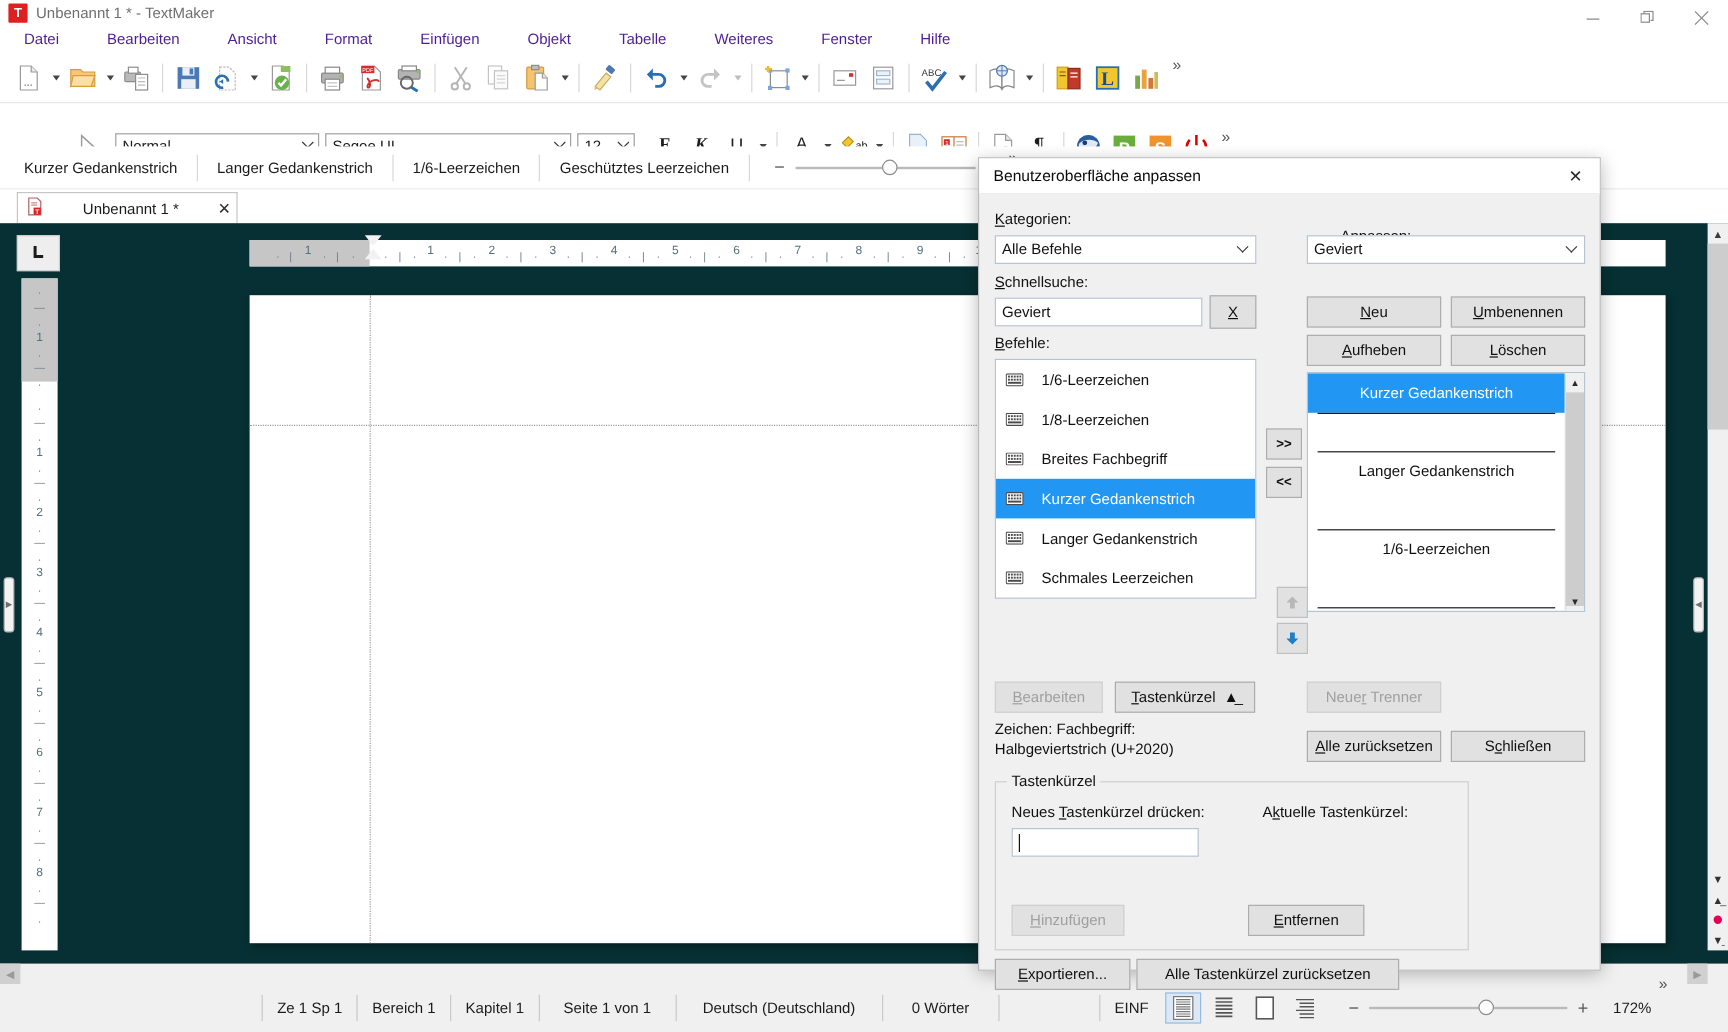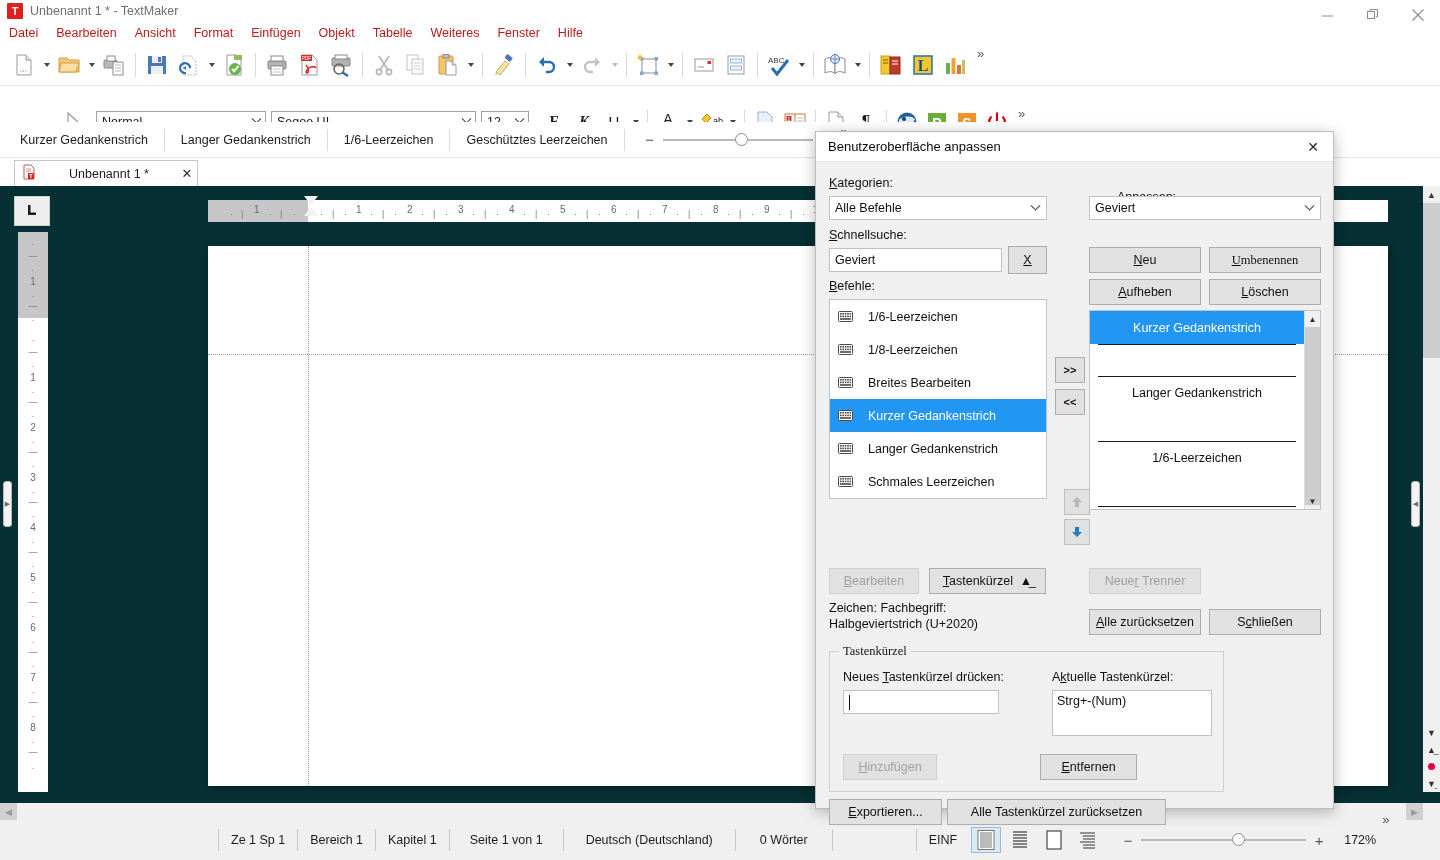--- a/index.html
+++ b/index.html
@@ -33,21 +33,21 @@
     width: 45px; height: 30px; display: flex; align-items: center; justify-content: center;
     color: #7a7a7a; font-size: 13px;
   }
 
   
   .menubar {
     position: absolute; left: 0; top: 22px; width: 1440px; height: 22px;
     display: flex; align-items: center; background: #ffffff;
   }
   .menu-item {
-    padding: 2px 9px; color: #b91c1c; font-size: 12.5px; line-height: 18px;
+    padding: 2px 20px; color: #4c1d95; font-size: 12.5px; line-height: 18px;
     white-space: nowrap;
   }
 
   
   .toolbar {
     position: absolute; left: 0; width: 1440px;
     background: #ffffff;
     display: flex; align-items: center;
     border-bottom: 1px solid #e6e6e6;
   }
@@ -272,21 +272,21 @@
   .arrbtn {
     position: absolute; width: 26px; height: 26px; background: #e1e1e1;
     border: 1px solid #bfbfbf; display: flex; align-items: center; justify-content: center;
   }
 
   .groupbox {
     position: absolute; border: 1px solid #cfcfcf;
   }
   .gb-title {
     position: absolute; top: -8px; left: 9px; background: #f0f0f0;
-    padding: 0 4px; font-size: 12.5px; color: #101010; font-family: Liberation Serif, serif;
+    padding: 0 4px; font-size: 12.5px; color: #101010;
   }
   .dtextarea {
     position: absolute; background: #fff; border: 1px solid #b6c4d2;
     font-size: 12.5px; color: #101010; padding: 3px 4px;
   }
   .caret-bar {
     display: inline-block; width: 1px; height: 15px; background: #101010;
     vertical-align: middle;
   }
   .hint { position: absolute; font-size: 12.5px; color: #101010; line-height: 16px; }
@@ -1046,21 +1046,21 @@
                   <rect x="11.6" y="2" width="1.4" height="1.6"></rect>
                   <rect x="2" y="4.6" width="1.6" height="1.6"></rect>
                   <rect x="4.4" y="4.6" width="1.6" height="1.6"></rect>
                   <rect x="6.8" y="4.6" width="1.6" height="1.6"></rect>
                   <rect x="9.2" y="4.6" width="1.6" height="1.6"></rect>
                   <rect x="11.6" y="4.6" width="1.4" height="1.6"></rect>
                   <rect x="2" y="7.2" width="11" height="1.6"></rect>
                 </g>
               </svg>
             </span>
-          <span>Breites Bearbeiten</span>
+          <span>Breites Fachbegriff</span>
         </div>
         <div class="lrow sel">
           <span class="kbd-ico">
               <svg width="15" height="11" viewBox="0 0 15 11">
                 <rect x="0.5" y="0.5" width="14" height="10" rx="1" fill="#fff" stroke="#4a4a4a"></rect>
                 <g fill="#4a4a4a">
                   <rect x="2" y="2" width="1.6" height="1.6"></rect>
                   <rect x="4.4" y="2" width="1.6" height="1.6"></rect>
                   <rect x="6.8" y="2" width="1.6" height="1.6"></rect>
                   <rect x="9.2" y="2" width="1.6" height="1.6"></rect>
@@ -1145,21 +1145,21 @@
       <div class="dcombo" style="left:273px; top:34px; width:232px;">
         <span>Geviert</span>
         <span class="cba">
             <span class="cb-chev"></span>
           </span>
       </div>
 
       <div class="dbtn" style="left:273px; top:85px; width:112px;">
         <span><span class="u">N</span>eu</span>
       </div>
-      <div class="dbtn" style="left:393px; top:85px; width:112px;font-family:Liberation Serif, serif;">
+      <div class="dbtn" style="left:393px; top:85px; width:112px;">
         <span><span class="u">U</span>mbenennen</span>
       </div>
       <div class="dbtn" style="left:273px; top:117px; width:112px;">
         <span><span class="u">A</span>ufheben</span>
       </div>
       <div class="dbtn" style="left:393px; top:117px; width:112px;">
         <span><span class="u">L</span>öschen</span>
       </div>
 
       <div class="listbox" style="left:273px; top:148px; width:232px; height:200px;">
@@ -1212,23 +1212,20 @@
         <div class="gb-title">Tastenkürzel</div>
       </div>
 
       <div class="lbl" style="left:27px; top:508px;">Neues <span class="u">T</span>astenkürzel drücken:</div>
       <div class="dinput" style="left:27px; top:528px; width:156px; height:24px;">
         <span class="caret-bar"></span>
           <span></span>
       </div>
 
       <div class="lbl" style="left:236px; top:508px;">A<span class="u">k</span>tuelle Tastenkürzel:</div>
-      <div class="dtextarea" style="left:236px; top:528px; width:160px; height:46px;">
-        <span>Strg+-(Num)</span>
-      </div>
 
       <div class="dbtn disabled" style="left:27px; top:592px; width:94px;">
         <span><span class="u">H</span>inzufügen</span>
       </div>
       <div class="dbtn" style="left:224px; top:592px; width:97px;">
         <span><span class="u">E</span>ntfernen</span>
       </div>
 
       <div class="dbtn" style="left:13px; top:637px; width:113px; height:26px;">
         <span><span class="u">E</span>xportieren...</span>

